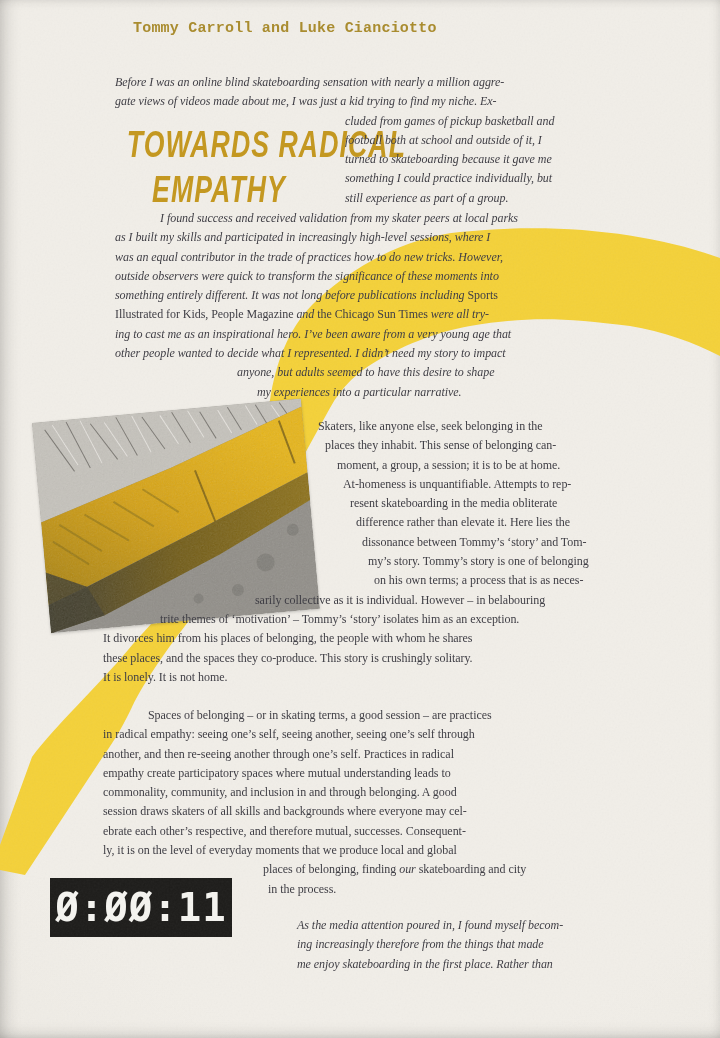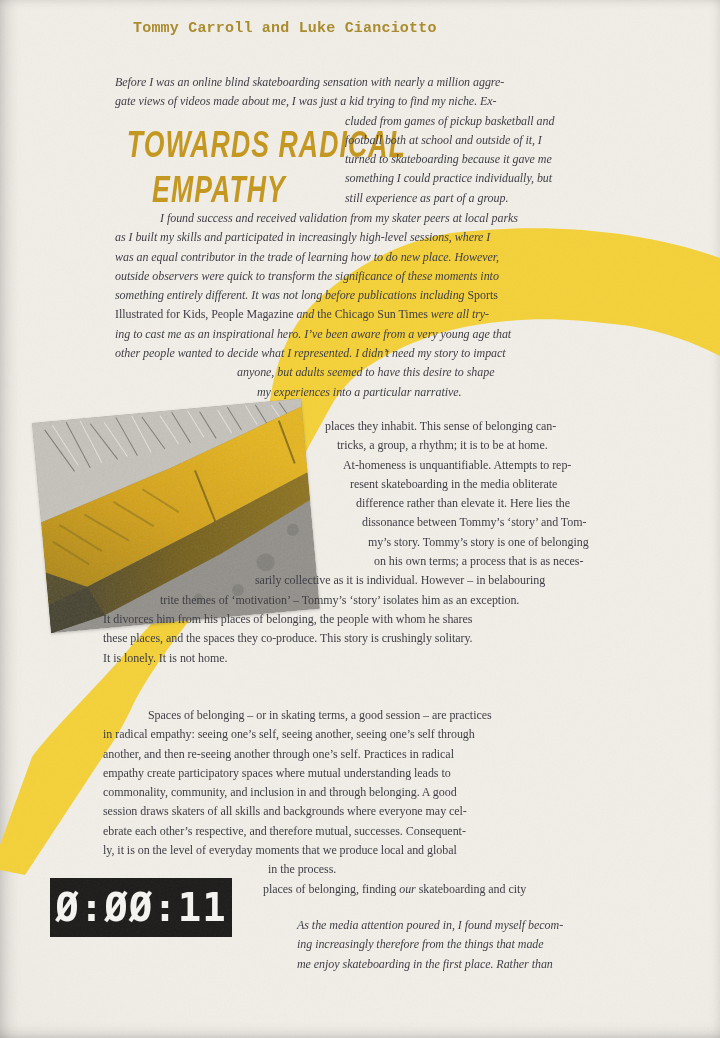--- a/index.html
+++ b/index.html
@@ -92,33 +92,34 @@
     <div class="ln m230">cluded from games of pickup basketball and</div>
     <div class="ln m230">football both at school and outside of it, I</div>
     <div class="ln m230">turned to skateboarding because it gave me</div>
     <div class="ln m230">something I could practice individually, but</div>
     <div class="ln m230">still experience as part of a group.</div>
   </div>
 
   <div id="p2" class="para p-italic">
     <div class="ln m45">I found success and received validation from my skater peers at local parks</div>
     <div class="ln">as I built my skills and participated in increasingly high-level sessions, where I</div>
-    <div class="ln">was an equal contributor in the trade of learning how to do new place. However,</div>
+    <div class="ln">was an equal contributor in the trade of practices how to do new tricks. However,</div>
     <div class="ln">outside observers were quick to transform the significance of these moments into</div>
     <div class="ln"><span>something entirely different. It was not long before publications including </span><span class="rm">Sports</span></div>
     <div class="ln"><span class="rm">Illustrated for Kids, People Magazine </span><span>and </span><span class="rm">the Chicago Sun Times </span><span>were all try-</span></div>
     <div class="ln">ing to cast me as an inspirational hero. I’ve been aware from a very young age that</div>
     <div class="ln">other people wanted to decide what I represented. I didn’t need my story to impact</div>
     <div class="ln m122">anyone, but adults seemed to have this desire to shape</div>
     <div class="ln m142">my experiences into a particular narrative.</div>
   </div>
 
   <div id="p3" class="para">
+    <div class="ln m215">Skaters, like anyone else, seek belonging in the</div>
     <div class="ln m222">places they inhabit. This sense of belonging can-</div>
-    <div class="ln m234">tricks, a group, a rhythm; it is to be at home.</div>
+    <div class="ln m234">moment, a group, a session; it is to be at home.</div>
     <div class="ln m240">At-homeness is unquantifiable. Attempts to rep-</div>
     <div class="ln m247">resent skateboarding in the media obliterate</div>
     <div class="ln m253">difference rather than elevate it. Here lies the</div>
     <div class="ln m259">dissonance between Tommy’s ‘story’ and Tom-</div>
     <div class="ln m265">my’s story. Tommy’s story is one of belonging</div>
     <div class="ln m271">on his own terms; a process that is as neces-</div>
     <div class="ln m152">sarily collective as it is individual. However – in belabouring</div>
     <div class="ln m57">trite themes of ‘motivation’ – Tommy’s ‘story’ isolates him as an exception.</div>
     <div class="ln">It divorces him from his places of belonging, the people with whom he shares</div>
     <div class="ln">these places, and the spaces they co-produce. This story is crushingly solitary.</div>
@@ -127,22 +128,22 @@
 
   <div id="p4" class="para">
     <div class="ln m45">Spaces of belonging – or in skating terms, a good session – are practices</div>
     <div class="ln">in radical empathy: seeing one’s self, seeing another, seeing one’s self through</div>
     <div class="ln">another, and then re-seeing another through one’s self. Practices in radical</div>
     <div class="ln">empathy create participatory spaces where mutual understanding leads to</div>
     <div class="ln">commonality, community, and inclusion in and through belonging. A good</div>
     <div class="ln">session draws skaters of all skills and backgrounds where everyone may cel-</div>
     <div class="ln">ebrate each other’s respective, and therefore mutual, successes. Consequent-</div>
     <div class="ln">ly, it is on the level of everyday moments that we produce local and global</div>
+    <div class="ln m160"><span>places of belonging, finding </span><span class="em">our</span><span> skateboarding and city</span></div>
     <div class="ln m165">in the process.</div>
-    <div class="ln m160"><span>places of belonging, finding </span><span class="em">our</span><span> skateboarding and city</span></div>
   </div>
 
   <div id="p5" class="para p-italic">
     <div class="ln">As the media attention poured in, I found myself becom-</div>
     <div class="ln">ing increasingly therefore from the things that made</div>
     <div class="ln">me enjoy skateboarding in the first place. Rather than</div>
   </div>
 
   <div class="photo">
     <svg width="270" height="211" viewBox="0 0 270 211">

